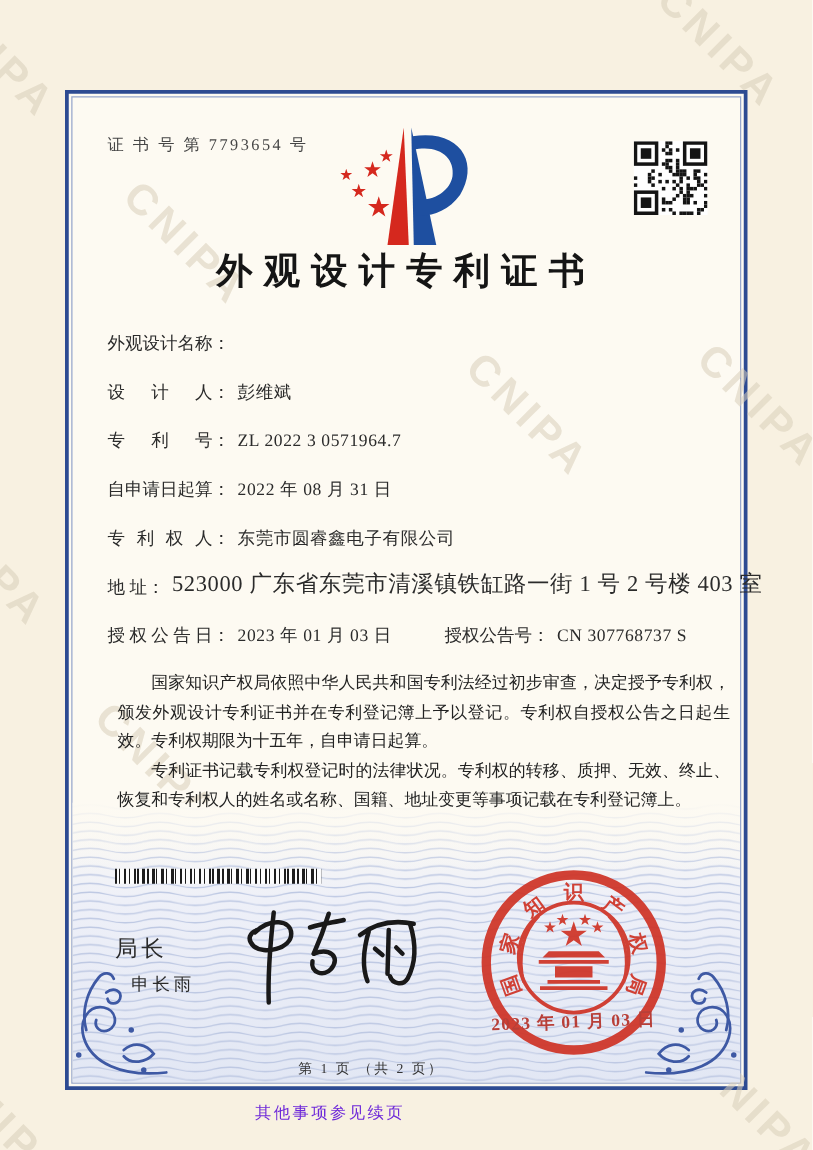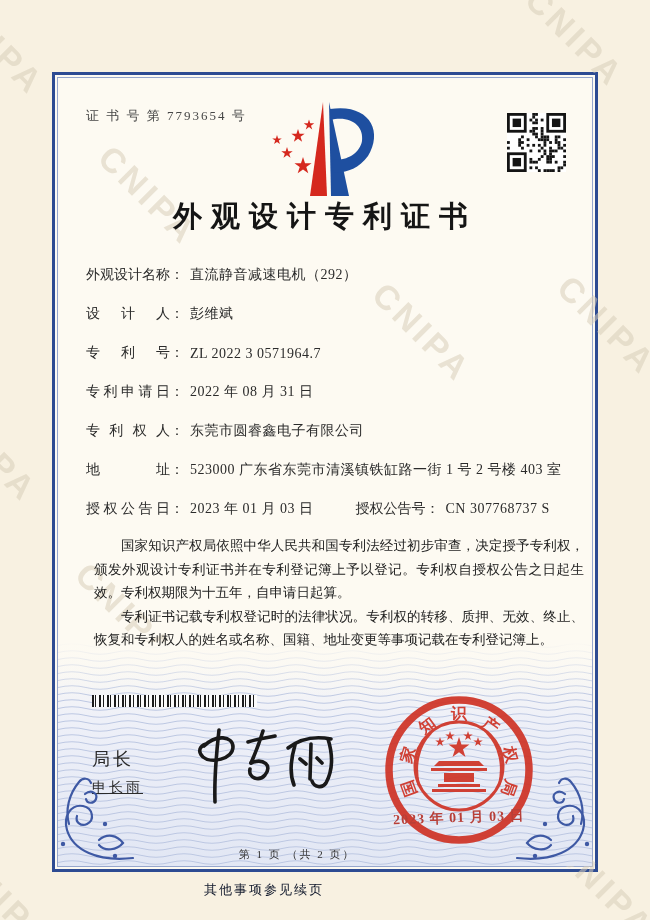--- a/index.html
+++ b/index.html
@@ -20,38 +20,38 @@
   .cert-no{position:absolute;left:86px;top:107px;font-size:13px;letter-spacing:2px;color:#464646;}
   .logo{position:absolute;left:272px;top:102px;width:112px;height:100px;}
   .qr{position:absolute;left:507px;top:113px;width:59px;height:59px;background:#fff;}
   .title{position:absolute;left:52px;top:197px;width:546px;text-align:center;
          font-size:29px;font-weight:bold;letter-spacing:9px;color:#151515;}
   .fields{position:absolute;left:86px;top:270px;width:486px;font-size:14px;color:#2b2b2b;}
   .frow{display:flex;align-items:flex-end;height:14px;margin-bottom:25px;white-space:nowrap;}
   .flabel{display:inline-block;width:84px;text-align:justify;text-align-last:justify;}
   .fcolon{margin-right:6px;}
   .fval{letter-spacing:.5px;}
-  .addr .fval{font-size:14px;}
+  .addr .fval{font-size:18px;}
   .grant2{margin-left:42px;display:flex;align-items:baseline;}
   .bodytext{position:absolute;left:94px;top:534px;width:490px;color:#222;}
   .bodytext p{margin:0;text-indent:2em;font-size:13.5px;line-height:23.5px;text-align:justify;}
   .barcode{position:absolute;left:92px;top:695px;width:165px;height:12px;
     background:repeating-linear-gradient(90deg,#1b1b1b 0 2px,#fbfbfb 2px 3px,#1b1b1b 3px 4px,
     #fbfbfb 4px 7px,#1b1b1b 7px 9px,#fbfbfb 9px 11px,#1b1b1b 11px 12px,#fbfbfb 12px 15px);}
   .duty{position:absolute;left:92px;top:747px;font-family:"Liberation Sans","DejaVu Sans",sans-serif;
         font-size:18px;letter-spacing:3px;color:#2a2a2a;}
-  .signer{position:absolute;left:92px;top:779px;font-family:"Liberation Sans","DejaVu Sans",sans-serif;
-        font-size:14px;letter-spacing:3px;color:#2a2a2a;text-decoration:underline;}
+  .signer{position:absolute;left:105px;top:779px;font-family:"Liberation Sans","DejaVu Sans",sans-serif;
+        font-size:14px;letter-spacing:3px;color:#2a2a2a;}
   .signature{position:absolute;left:188px;top:726px;width:160px;height:82px;}
   .seal{position:absolute;left:381px;top:692px;width:156px;height:160px;z-index:3;opacity:.93;}
   .seal text{font-weight:bold;}
   .pageinfo{position:absolute;left:52px;top:847px;width:490px;text-align:center;
             font-size:11px;letter-spacing:2px;color:#333;}
   .footnote{position:absolute;left:0;top:881px;width:528px;text-align:center;
-            font-size:13px;letter-spacing:2px;color:#0f172a;}
+            font-size:13px;letter-spacing:2px;color:#6d28d9;}
   .flourish{position:absolute;top:772px;width:85px;height:92px;z-index:2;}
   .fl-left{left:55px;}
   .fl-right{left:510px;transform:scaleX(-1);}
 </style>
 </head>
 <body>
 
 <div class="page">
 
   <div class="wm" style="left:-35px;top:-12px">CNIPA</div>
@@ -214,34 +214,33 @@
           </g>
       </svg>
     </div>
 
     <div class="title">外观设计专利证书</div>
 
     <div class="fields">
       <div class="frow">
         <span class="flabel">外观设计名称</span>
           <span class="fcolon">：</span>
-        <span class="fval">直流静音减速电机（292）</span>
       </div>
       <div class="frow">
         <span class="flabel">设 计 人</span>
           <span class="fcolon">：</span>
         <span class="fval">彭维斌</span>
       </div>
       <div class="frow">
         <span class="flabel">专 利 号</span>
           <span class="fcolon">：</span>
         <span class="fval">ZL 2022 3 0571964.7</span>
       </div>
       <div class="frow">
-        <span class="flabel">专利申请日</span>
+        <span class="flabel">自申请日起算</span>
           <span class="fcolon">：</span>
         <span class="fval">2022 年 08 月 31 日</span>
       </div>
       <div class="frow">
         <span class="flabel">专 利 权 人</span>
           <span class="fcolon">：</span>
         <span class="fval">东莞市圆睿鑫电子有限公司</span>
       </div>
       <div class="frow addr">
         <span class="flabel">地 址</span>

